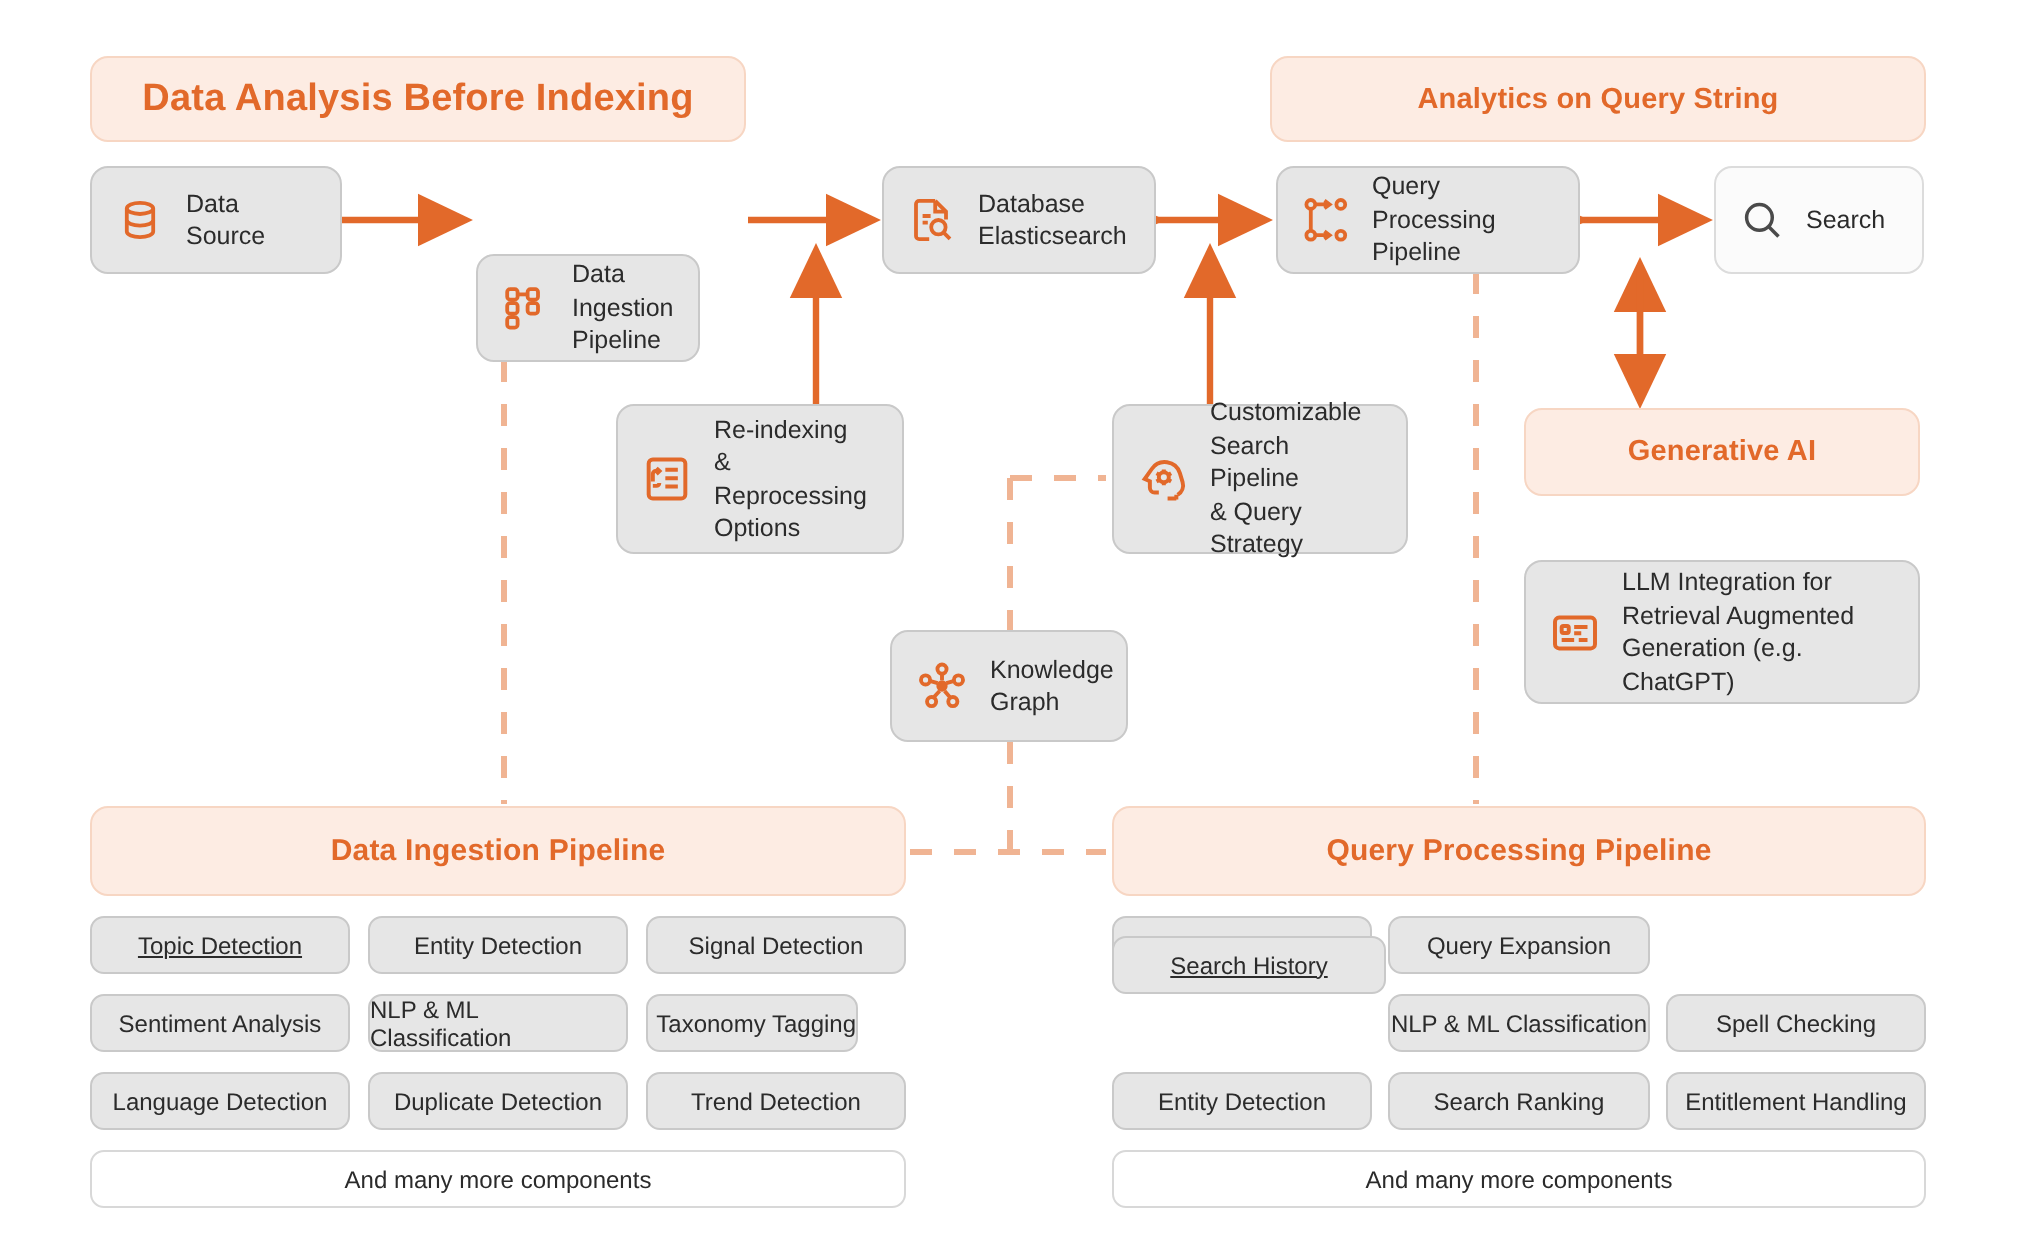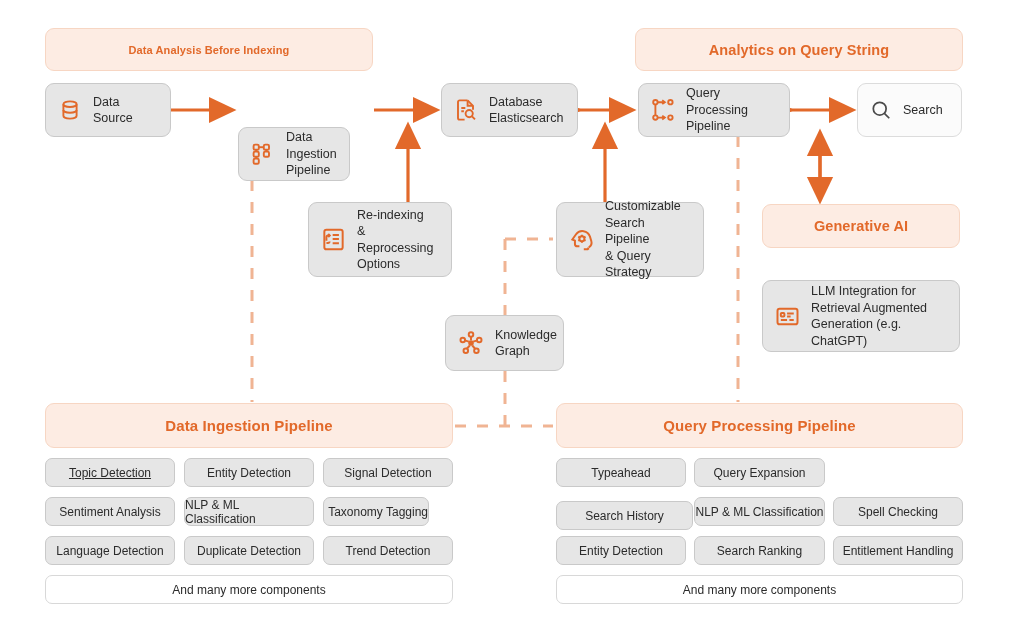--- a/index.html
+++ b/index.html
@@ -115,21 +115,21 @@
       <line x1="738" y1="136" x2="738" y2="402"></line>
 
       <line x1="505" y1="239" x2="553" y2="239"></line>
 
       <line x1="505" y1="239" x2="505" y2="426"></line>
 
       <line x1="455" y1="426" x2="553" y2="426"></line>
     </g>
   </svg>
 
-  <div class="banner" style="left:45px;top:28px;width:328px;height:43px;font-size:11px;">
+  <div class="banner" style="left:45px;top:28px;width:328px;height:43px;font-size:19px;">
     <span>Data Analysis Before Indexing</span>
   </div>
 
   <div class="banner" style="left:635px;top:28px;width:328px;height:43px;font-size:14.5px;">
     <span>Analytics on Query String</span>
   </div>
 
   <div class="banner" style="left:762px;top:204px;width:198px;height:44px;font-size:14.5px;">
     <span>Generative AI</span>
   </div>
@@ -318,21 +318,21 @@
     <span>And many more components</span>
   </div>
 
   <div class="pill" style="left:556px;top:458px;width:130px;">
       <span>Typeahead</span>
     </div>
   <div class="pill" style="left:694px;top:458px;width:131px;">
       <span>Query Expansion</span>
     </div>
 
-  <div class="pill" style="left:556px;top:501px;width:137px;">
+  <div class="pill" style="left:556px;top:468px;width:137px;text-decoration:underline;">
       <span>Search History</span>
     </div>
   <div class="pill" style="left:694px;top:497px;width:131px;">
       <span>NLP &amp; ML Classification</span>
     </div>
   <div class="pill" style="left:833px;top:497px;width:130px;">
       <span>Spell Checking</span>
     </div>
 
   <div class="pill" style="left:556px;top:536px;width:130px;">

